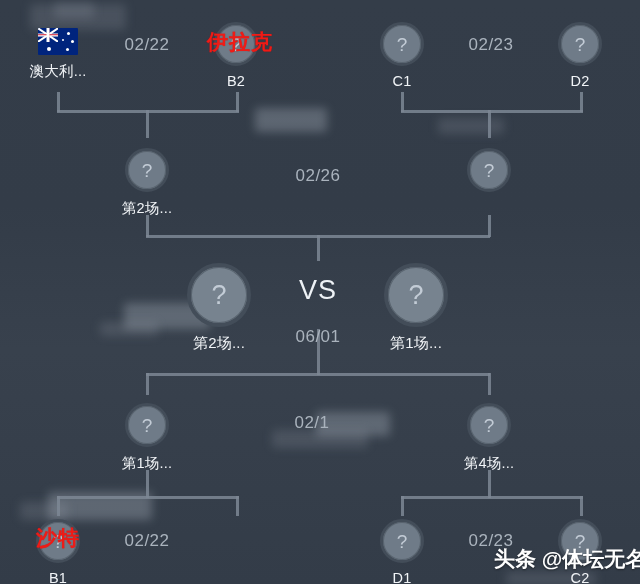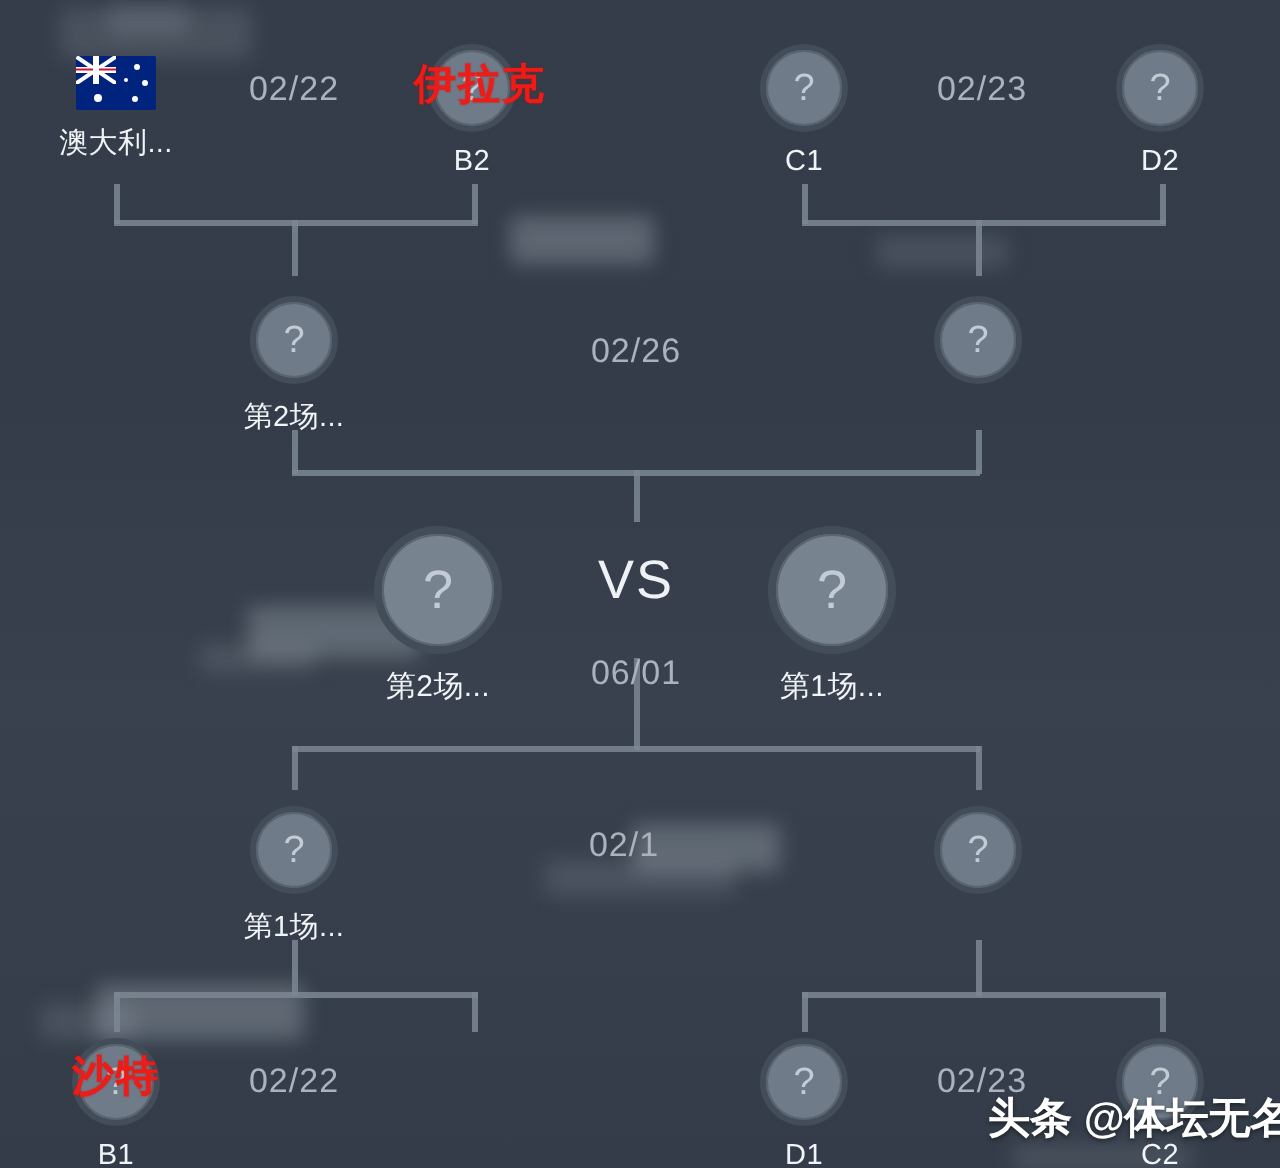--- a/index.html
+++ b/index.html
@@ -287,20 +287,21 @@
 
   <div class="node" style="left:147px; top:403px;">
     <div class="circle">?</div>
     <div class="label">第1场...</div>
   </div>
 
   <div class="date" style="left:312px; top:413px;">02/1</div>
 
   <div class="node" style="left:489px; top:403px;">
     <div class="circle">?</div>
+    <div class="label">第4场...</div>
   </div>
 
   <div class="node" style="left:58px; top:519px;">
     <div class="circle">?</div>
     <div class="label">B1</div>
   </div>
   <div class="annot" style="left:58px; top:524px;">沙特</div>
 
   <div class="date" style="left:147px; top:531px;">02/22</div>
 

